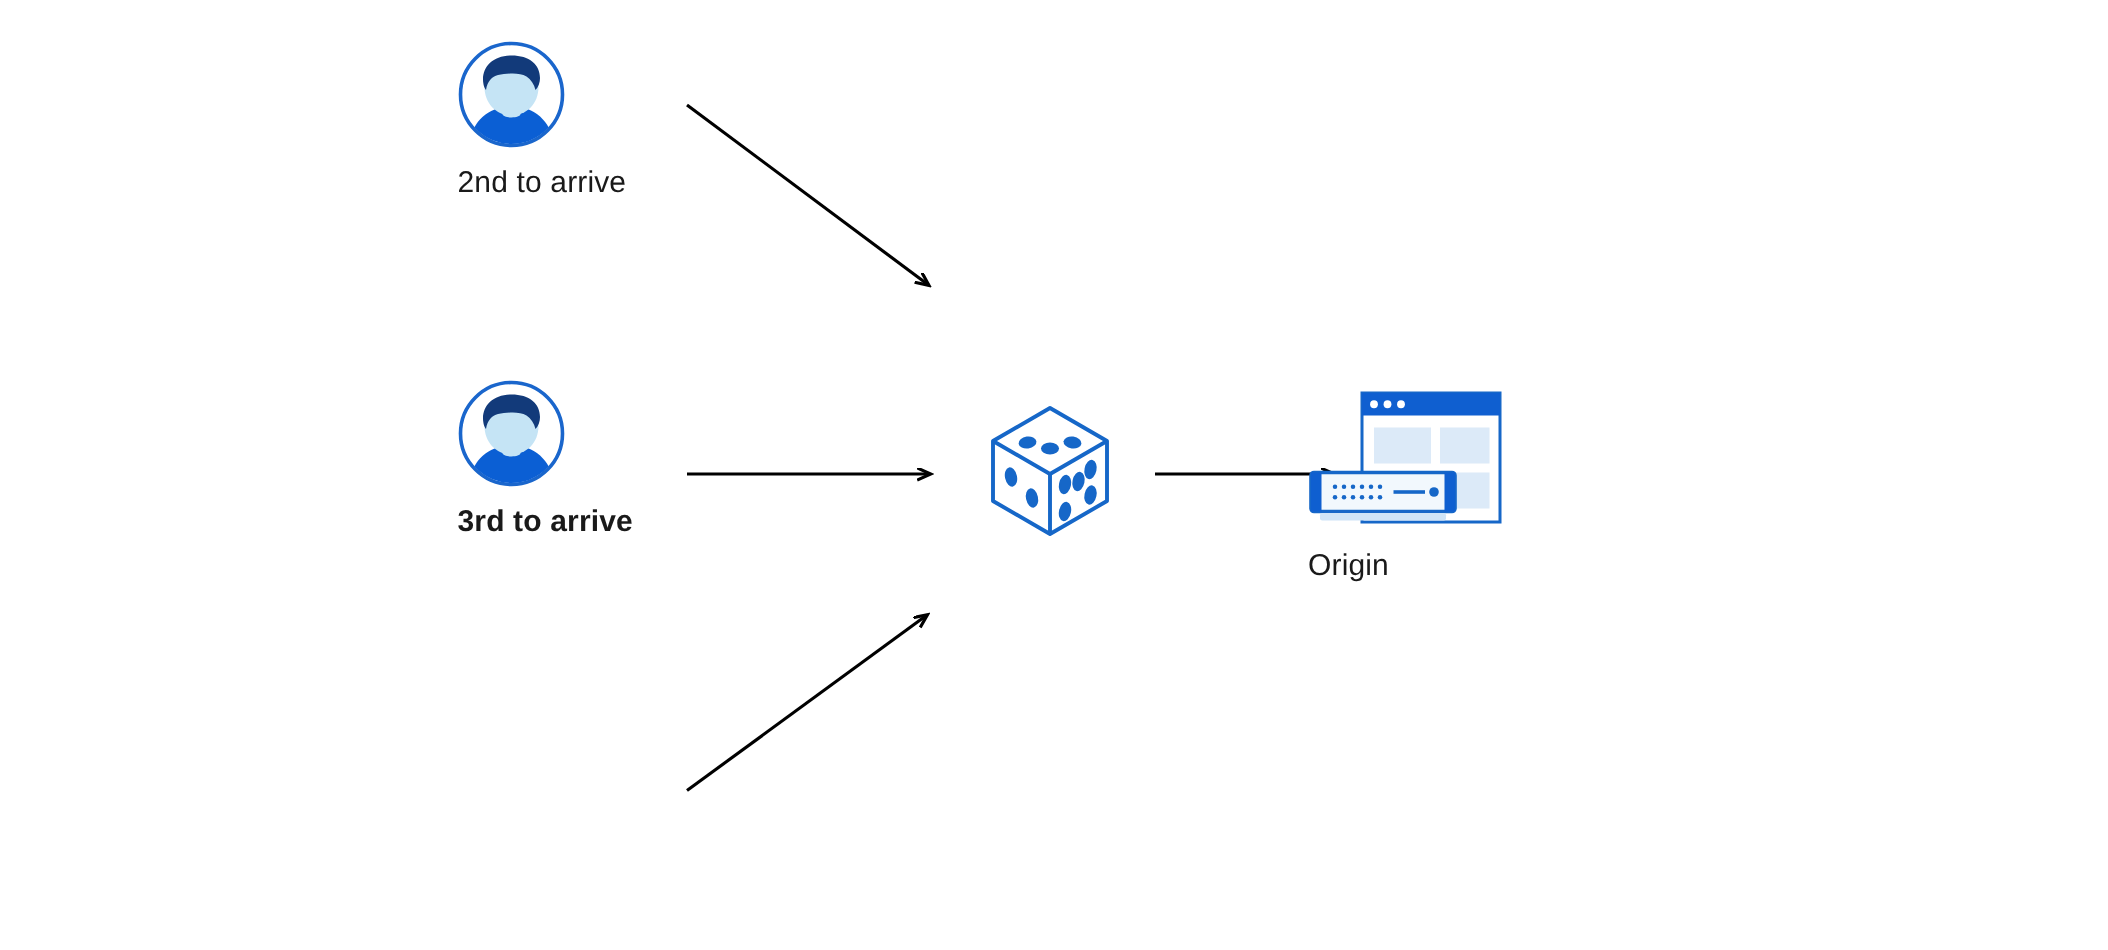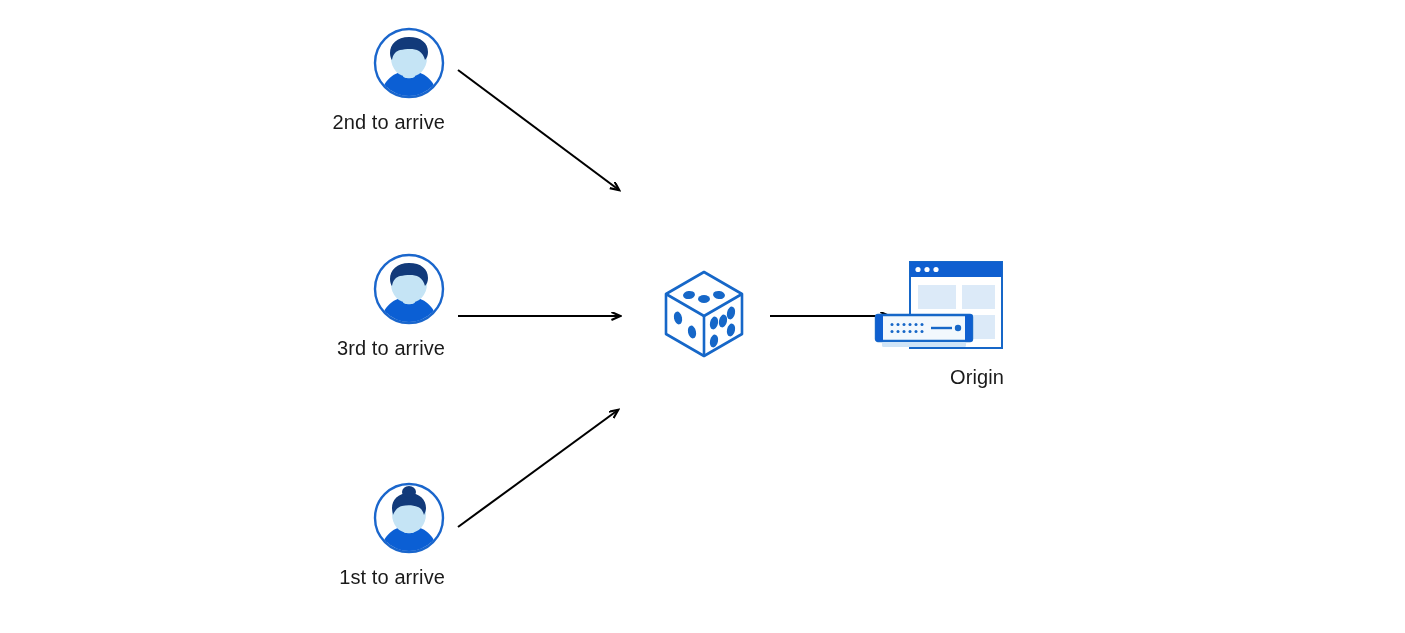--- a/index.html
+++ b/index.html
@@ -14,21 +14,21 @@
     position: relative;
     width: 1405px;
     height: 633px;
     background: #ffffff;
     overflow: hidden;
   }
   .node {
     position: absolute;
     display: flex;
     flex-direction: column;
-    align-items: flex-end;
+    align-items: flex-start;
   }
   .node-label {
     font-family: "Liberation Sans", sans-serif;
     font-size: 20px;
     color: #1a1a1a;
     white-space: nowrap;
     margin-top: 12px;
     letter-spacing: 0.1px;
   }
   .avatar-icon { width: 72px; height: 72px; display: block; }
@@ -38,21 +38,21 @@
   .arrow-layer {
     position: absolute;
     left: 0; top: 0;
     width: 1405px;
     height: 633px;
     pointer-events: none;
   }
 
   
   #node-person-2nd { left: 305px; top: 27px;  width: 140px; }
-  #node-person-3rd { left: 305px; top: 253px; width: 140px; }
+  #node-person-3rd { left: 305px; top: 253px; width: 140px; font-weight: bold; }
   #node-person-1st { left: 305px; top: 482px; width: 140px; }
   #node-dice       { left: 657px; top: 268px; width: 90px;  }
   #node-origin     { left: 872px; top: 258px; width: 132px; }
 </style>
 </head>
 <body>
 
 <div id="diagram-root">
 
   <svg class="arrow-layer" viewBox="0 0 1405 633" width="1405" height="633">
@@ -100,38 +100,20 @@
         <path d="M30 38 h12 v11 c0 3 -12 3 -12 0 z" fill="#c5e4f5"></path>
         <ellipse cx="23.5" cy="31" rx="4" ry="6" fill="#c5e4f5" stroke="#2a7fc4" stroke-width="1.1"></ellipse>
         <ellipse cx="48.5" cy="31" rx="4" ry="6" fill="#c5e4f5" stroke="#2a7fc4" stroke-width="1.1"></ellipse>
         <path d="M36 12 c-11 0 -18 8 -18 19 c0 11 8 19 18 19 c10 0 18 -8 18 -19 c0 -11 -7 -19 -18 -19 z" fill="#c5e4f5"></path>
         <path d="M36 10 c-12 0 -19 7 -19 16 c0 3 1 6 2 7 c1 -6 4 -9 8 -10 c6 -1 14 -2 19 1 c3 2 5 5 6 9 c2 -2 3 -5 3 -8 c0 -9 -7 -15 -19 -15 z" fill="#123a7a"></path>
       </g>
     </svg>
     <div class="node-label">3rd to arrive</div>
   </div>
 
-  <div class="node" id="node-person-1st">
-    <svg class="avatar-icon" viewBox="0 0 72 72">
-      <circle cx="36" cy="36" r="34" fill="#ffffff" stroke="#1a66cc" stroke-width="2.4"></circle>
-      <clipPath id="clip-av-c">
-          <circle cx="36" cy="36" r="33"></circle>
-        </clipPath>
-      <g clip-path="url(#clip-av-c)">
-        <path d="M36 44 c-16 0 -26 10 -29 26 h58 c-3 -16 -13 -26 -29 -26 z" fill="#0b5fd4"></path>
-        <path d="M30 38 h12 v11 c0 3 -12 3 -12 0 z" fill="#c5e4f5"></path>
-        <ellipse cx="24" cy="31" rx="3.8" ry="6" fill="#c5e4f5" stroke="#2a7fc4" stroke-width="1.1"></ellipse>
-        <ellipse cx="48" cy="31" rx="3.8" ry="6" fill="#c5e4f5" stroke="#2a7fc4" stroke-width="1.1"></ellipse>
-        <path d="M36 13 c-10 0 -17 8 -17 19 c0 11 7 19 17 19 c10 0 17 -8 17 -19 c0 -11 -7 -19 -17 -19 z" fill="#c5e4f5"></path>
-        <path d="M36 11 c-11 0 -17 7 -17 15 c0 3 1 5 1 7 c2 -5 5 -8 9 -9 c5 -1 11 -1 16 1 c3 1 5 4 6 8 c1 -2 2 -5 2 -7 c0 -8 -6 -15 -17 -15 z" fill="#123a7a"></path>
-        <ellipse cx="36" cy="10" rx="7" ry="6" fill="#123a7a"></ellipse>
-      </g>
-    </svg>
-    <div class="node-label">1st to arrive</div>
-  </div>
 
   <div class="node" id="node-dice">
     <svg class="dice-icon" viewBox="0 0 86 92">
       <g fill="none" stroke="#1667c8" stroke-width="2.6" stroke-linejoin="round">
         <path d="M43 4 L81 26 L81 66 L43 88 L5 66 L5 26 Z"></path>
         <path d="M5 26 L43 48 L81 26"></path>
         <path d="M43 48 L43 88"></path>
       </g>
 
       <g fill="#1667c8">

